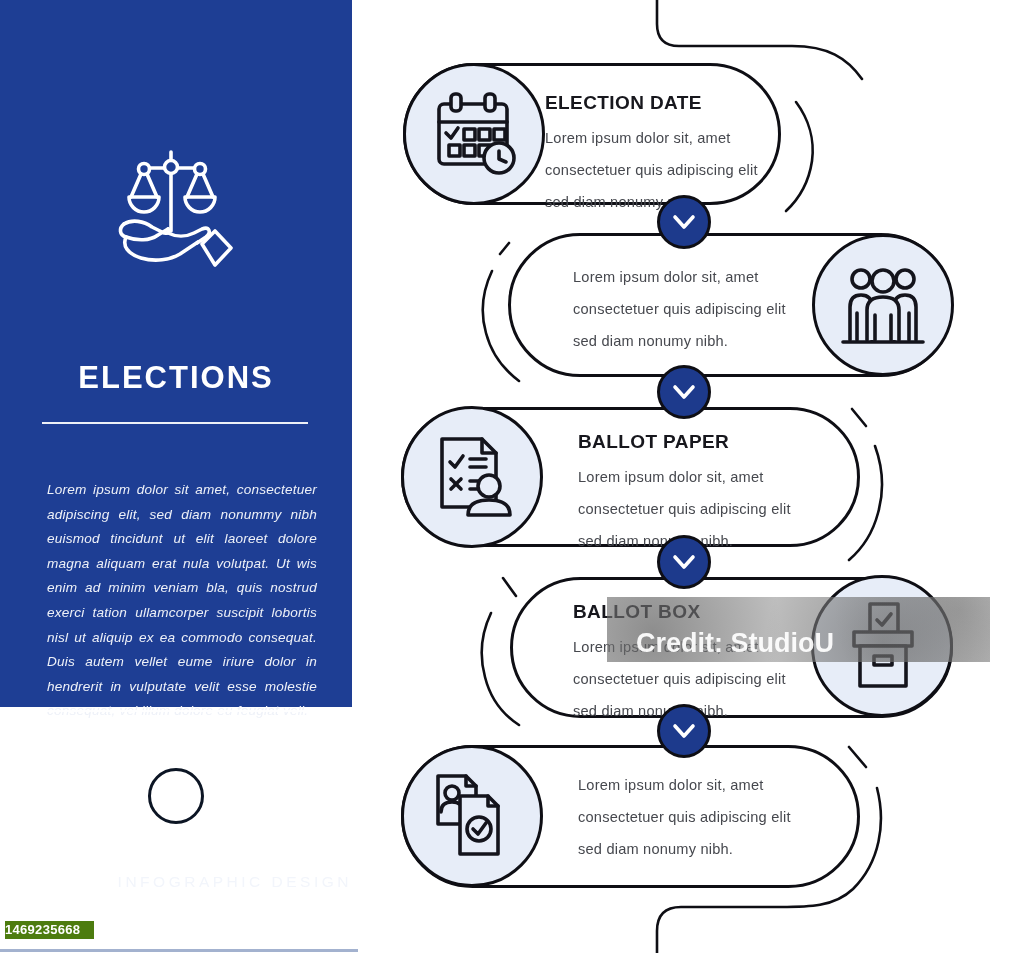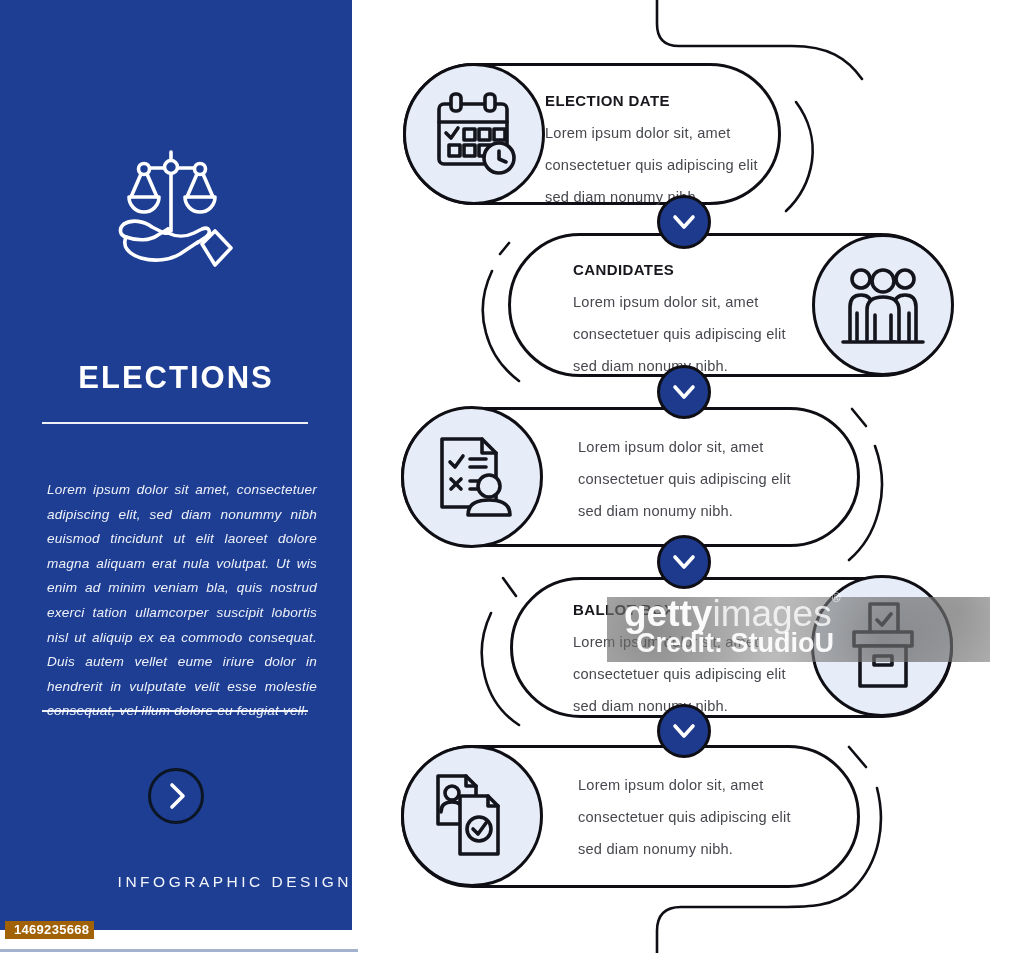--- a/index.html
+++ b/index.html
@@ -1,19 +1,19 @@
 <!DOCTYPE html>
 <html><head>
 <meta charset="utf-8">
 <style>
   html,body{margin:0;padding:0;background:#fff;}
   .stage{position:relative;width:1024px;height:953px;overflow:hidden;background:#ffffff;
          font-family:"Liberation Sans", sans-serif;}
   
-  .sidebar{position:absolute;left:0;top:0;width:352px;height:930px;background:#1e3e94;}
+  .sidebar{position:absolute;left:0;top:0;width:352px;height:707px;background:#1e3e94;}
   .scales-icon{position:absolute;left:110px;top:145px;width:140px;height:145px;}
   .side-title{position:absolute;left:0;top:360px;width:352px;text-align:center;margin:0;
               color:#ffffff;font-size:31px;font-weight:800;letter-spacing:2px;}
   .divider{position:absolute;left:42px;width:266px;height:2px;background:rgba(255,255,255,.92);}
   .div-top{top:422px;} .div-bottom{top:710px;}
   .side-par{position:absolute;left:41px;top:472px;width:270px;margin:6px;color:#eef1f8;
             font-size:13.6px;line-height:24.6px;text-align:justify;letter-spacing:.2px;font-style:italic;}
   .next-btn{position:absolute;left:148px;top:768px;width:56px;height:56px;border-radius:50%;
             background:transparent;border:3px solid #0c1524;cursor:pointer;padding:0;}
   .next-btn svg{display:block;margin:0 auto;}
@@ -31,43 +31,43 @@
   .cap4{left:510px;top:577px;width:443px;height:141px;}
   .cap5{left:401px;top:745px;width:459px;height:143px;}
   .icirc{position:absolute;width:142px;height:142px;border-radius:50%;background:#e7edf8;
          border:3px solid #0e0e14;box-sizing:border-box;z-index:3;}
   .icirc svg{position:absolute;left:0;top:0;}
   .ic1{left:403px;top:63px;} .ic2{left:812px;top:234px;} .ic3{left:401px;top:406px;}
   .ic4{left:811px;top:575px;} .ic5{left:401px;top:745px;}
   .cap-text{position:absolute;z-index:4;}
   .tx1{left:545px;top:92px;} .tx2{left:573px;top:261px;} .tx3{left:578px;top:431px;}
   .tx4{left:573px;top:601px;} .tx5{left:578px;top:769px;}
-  .cap-title{margin:0 0 8px 0;font-size:15px;font-weight:800;letter-spacing:.4px;color:#17171d;}
+  .cap-title{margin:0 0 8px 0;font-size:19px;font-weight:800;letter-spacing:.4px;color:#17171d;}
   .cap-body{margin:0;width:226px;font-size:14.6px;line-height:32px;color:#46484e;letter-spacing:.2px;}
   
   .chev{position:absolute;width:54px;height:54px;border-radius:50%;background:#1d3a8c;
         border:3px solid #0e0e14;box-sizing:border-box;z-index:5;}
   .ch1{left:657px;top:195px;} .ch2{left:657px;top:365px;}
   .ch3{left:657px;top:535px;} .ch4{left:657px;top:704px;}
   
   .getty-band{position:absolute;left:607px;top:597px;width:383px;height:65px;z-index:8;
       background:
         radial-gradient(circle at 12% 55%, rgba(60,60,60,.38), rgba(60,60,60,0) 38%),
         radial-gradient(circle at 72% 70%, rgba(70,70,70,.35), rgba(70,70,70,0) 42%),
         radial-gradient(circle at 92% 20%, rgba(90,90,90,.30), rgba(90,90,90,0) 35%),
         rgba(138,138,138,.55);}
   .getty-line1{position:absolute;left:17px;top:-6px;font-size:37px;color:#ffffff;white-space:nowrap;}
   .g-bold{font-weight:800;opacity:.96;}
   .g-light{font-weight:400;opacity:.78;}
   .g-reg{font-size:12px;vertical-align:24px;opacity:.8;}
   .getty-credit{position:absolute;left:21px;top:31px;font-size:27px;font-weight:800;
                 color:rgba(255,255,255,.93);white-space:nowrap;margin-left:8px;}
-  .id-badge{position:absolute;left:5px;top:921px;width:89px;height:18px;background:#a16207;
+  .id-badge{position:absolute;left:5px;top:921px;width:89px;height:18px;background:#4d7c0f;
             z-index:9;color:#ffffff;font-size:13px;font-weight:700;line-height:18px;
-            padding-left:9px;box-sizing:border-box;letter-spacing:.3px;}
+            box-sizing:border-box;letter-spacing:.3px;}
   .ln{stroke:#0e0e14;stroke-width:2.6;fill:none;stroke-linecap:round;}
   .wln{stroke:#ffffff;stroke-width:3.6;fill:none;stroke-linecap:round;stroke-linejoin:round;}
   .iln{stroke:#14141c;stroke-width:3.6;fill:none;stroke-linecap:round;stroke-linejoin:round;}
   .ifill{fill:#e7edf8;}
 </style>
 </head>
 <body>
 
 <div class="stage">
 
@@ -203,24 +203,24 @@
         <polyline points="69,81 74,86 82,75"></polyline>
       </g>
     </svg>
   </div>
 
   <div class="cap-text tx1">
     <h3 class="cap-title">ELECTION DATE</h3>
     <p class="cap-body">Lorem ipsum dolor sit, amet consectetuer quis adipiscing elit sed diam nonumy nibh.</p>
   </div>
   <div class="cap-text tx2">
-    <h3 class="cap-title">CANDIDATES</h3>
     <p class="cap-body">Lorem ipsum dolor sit, amet consectetuer quis adipiscing elit sed diam nonumy nibh.</p>
   </div>
   <div class="cap-text tx3">
+    <h3 class="cap-title">BALLOT PAPER</h3>
     <p class="cap-body">Lorem ipsum dolor sit, amet consectetuer quis adipiscing elit sed diam nonumy nibh.</p>
   </div>
   <div class="cap-text tx4">
     <h3 class="cap-title">BALLOT BOX</h3>
     <p class="cap-body">Lorem ipsum dolor sit, amet consectetuer quis adipiscing elit sed diam nonumy nibh.</p>
   </div>
   <div class="cap-text tx5">
     <p class="cap-body">Lorem ipsum dolor sit, amet consectetuer quis adipiscing elit sed diam nonumy nibh.</p>
   </div>
 
@@ -239,18 +239,17 @@
       <polyline class="wln" points="15,19 24,29 33,19"></polyline>
     </svg>
   </div>
   <div class="chev ch4">
     <svg width="48" height="48" viewBox="0 0 48 48">
       <polyline class="wln" points="15,19 24,29 33,19"></polyline>
     </svg>
   </div>
 
   <div class="getty-band">
-    <div class="getty-line1"><span class="g-bold">getty</span><span class="g-light">images</span><span class="g-reg">®</span></div>
     <div class="getty-credit">Credit: StudioU</div>
   </div>
   <div class="id-badge">1469235668</div>
 
 </div>
 
 </body></html>

